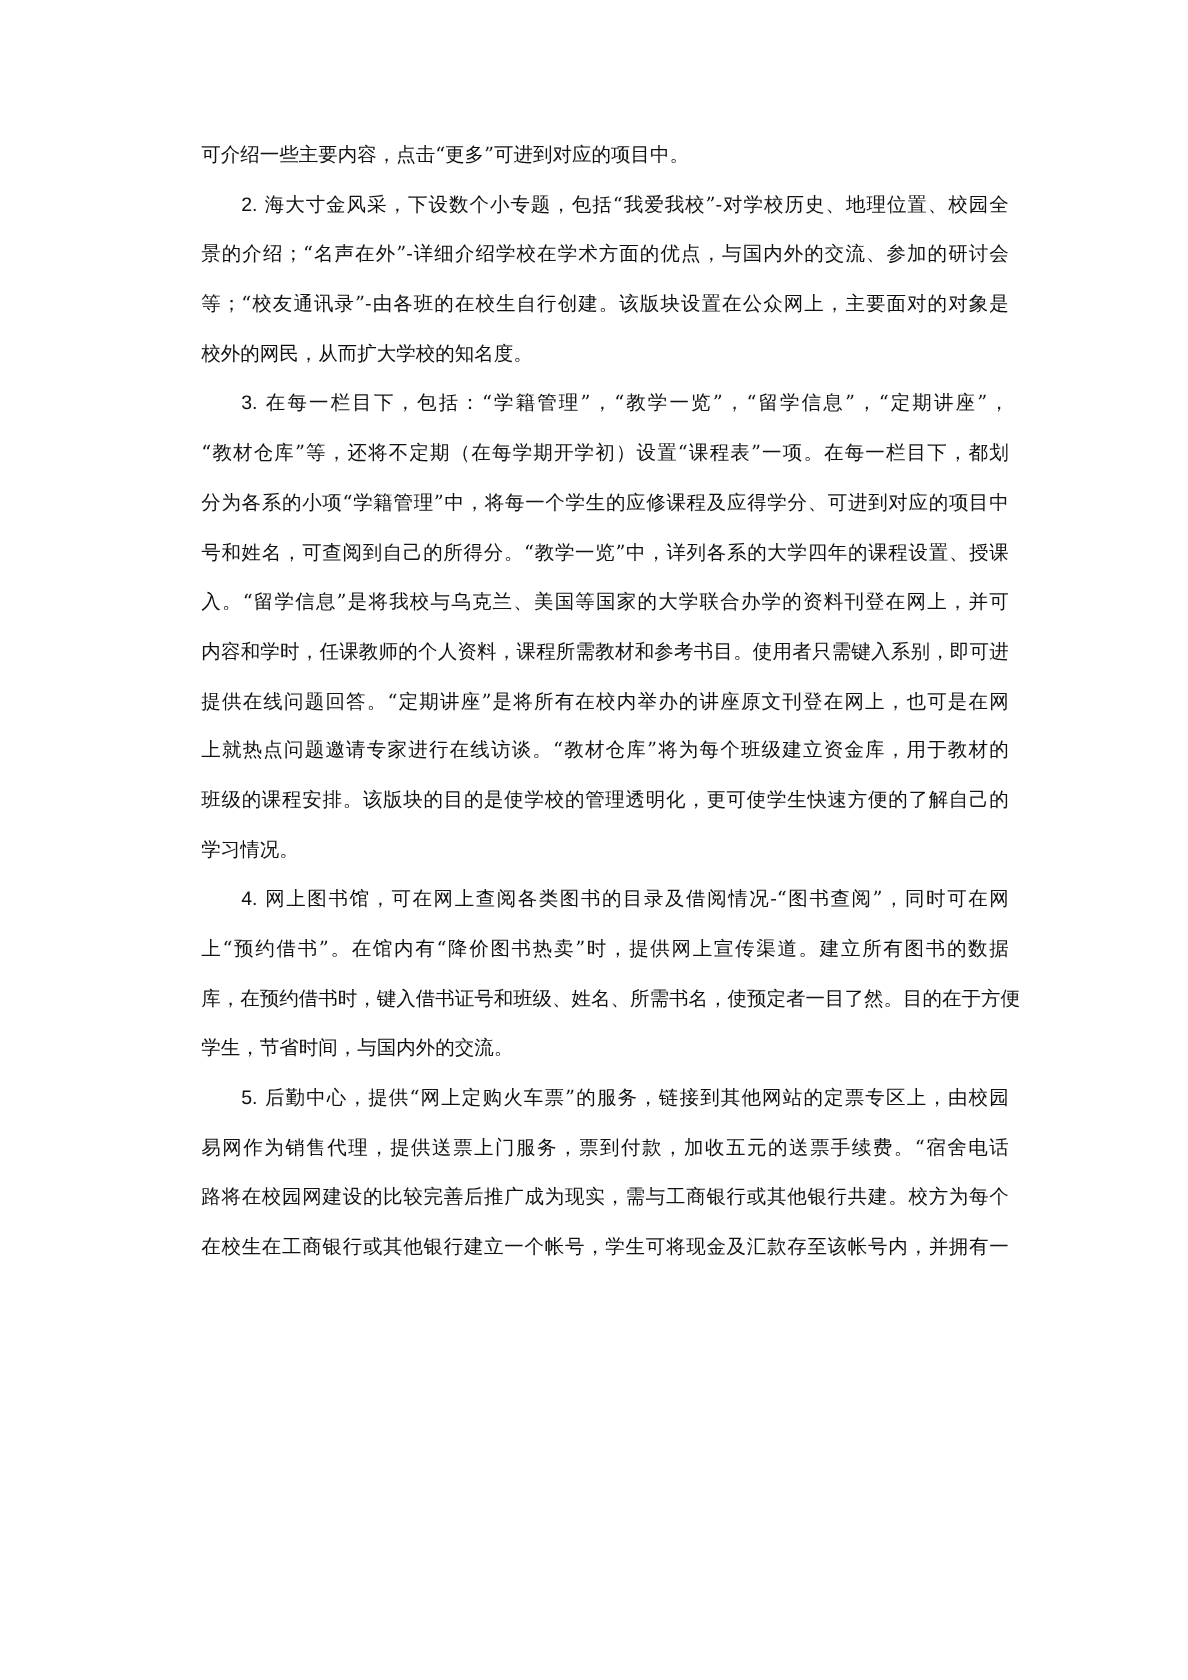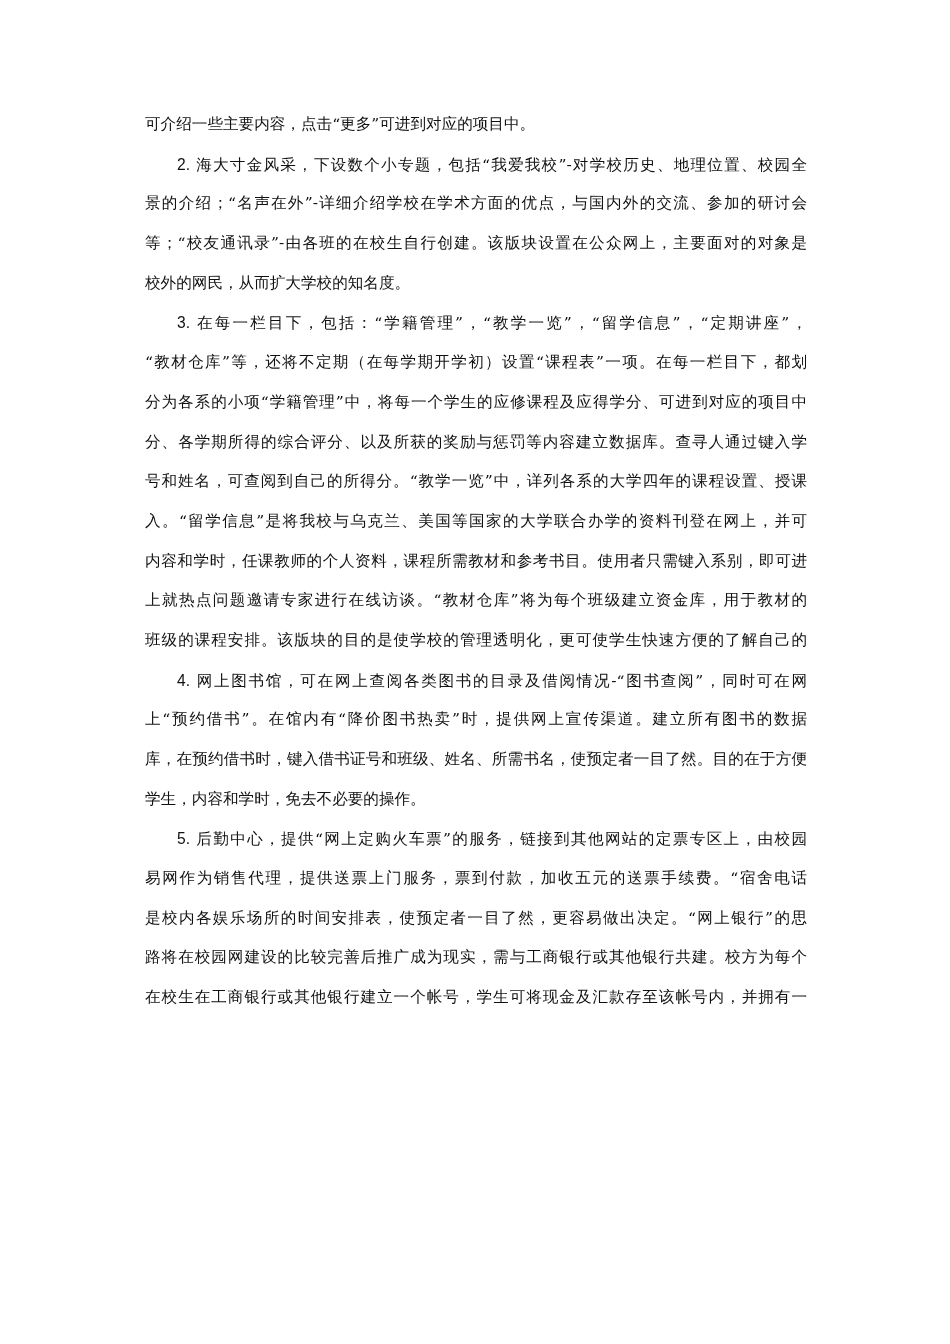--- a/index.html
+++ b/index.html
@@ -14,51 +14,52 @@
     font-size: 15.6px;
   }
   .line {
     height: 39.7px;
     line-height: 39.7px;
     white-space: nowrap;
     overflow: visible;
     text-align: justify;
     text-align-last: justify;
     display: block;
+    margin-left: 16px;
   }
   .line.last { text-align-last: left; }
   .line.indent { padding-left: 32px; }
   .num { font-family: "Liberation Sans", sans-serif; }
 </style>
 </head>
 <body>
 
 <div class="page">
 
   <div class="line last">可介绍一些主要内容，点击“更多”可进到对应的项目中。</div>
 
   <div class="line indent"><span class="num">2.</span> <span>海大寸金风采，下设数个小专题，包括“我爱我校”-对学校历史、地理位置、校园全</span></div>
   <div class="line">景的介绍；“名声在外”-详细介绍学校在学术方面的优点，与国内外的交流、参加的研讨会</div>
   <div class="line">等；“校友通讯录”-由各班的在校生自行创建。该版块设置在公众网上，主要面对的对象是</div>
   <div class="line last">校外的网民，从而扩大学校的知名度。</div>
 
   <div class="line indent"><span class="num">3.</span> <span>在每一栏目下，包括：“学籍管理”，“教学一览”，“留学信息”，“定期讲座”，</span></div>
   <div class="line">“教材仓库”等，还将不定期（在每学期开学初）设置“课程表”一项。在每一栏目下，都划</div>
   <div class="line">分为各系的小项“学籍管理”中，将每一个学生的应修课程及应得学分、可进到对应的项目中</div>
-  <div class="line">分、各学期所得的综合评分、以及所获的奖励与惩罚等内容建立数据库。查寻人通过键入学</div>
   <div class="line">号和姓名，可查阅到自己的所得分。“教学一览”中，详列各系的大学四年的课程设置、授课</div>
   <div class="line">入。“留学信息”是将我校与乌克兰、美国等国家的大学联合办学的资料刊登在网上，并可</div>
   <div class="line">内容和学时，任课教师的个人资料，课程所需教材和参考书目。使用者只需键入系别，即可进</div>
+  <div class="line">提供在线问题回答。“定期讲座”是将所有在校内举办的讲座原文刊登在网上，也可是在网</div>
   <div class="line">上就热点问题邀请专家进行在线访谈。“教材仓库”将为每个班级建立资金库，用于教材的</div>
   <div class="line">班级的课程安排。该版块的目的是使学校的管理透明化，更可使学生快速方便的了解自己的</div>
+  <div class="line last">学习情况。</div>
 
   <div class="line indent"><span class="num">4.</span> <span>网上图书馆，可在网上查阅各类图书的目录及借阅情况-“图书查阅”，同时可在网</span></div>
   <div class="line">上“预约借书”。在馆内有“降价图书热卖”时，提供网上宣传渠道。建立所有图书的数据</div>
   <div class="line">库，在预约借书时，键入借书证号和班级、姓名、所需书名，使预定者一目了然。目的在于方便</div>
-  <div class="line last">学生，内容和学时，免去不必要的操作。</div>
+  <div class="line last">学生，节省时间，与国内外的交流。</div>
 
   <div class="line indent"><span class="num">5.</span> <span>后勤中心，提供“网上定购火车票”的服务，链接到其他网站的定票专区上，由校园</span></div>
   <div class="line">易网作为销售代理，提供送票上门服务，票到付款，加收五元的送票手续费。“宿舍电话</div>
-  <div class="line">是校内各娱乐场所的时间安排表，使预定者一目了然，更容易做出决定。“网上银行”的思</div>
   <div class="line">路将在校园网建设的比较完善后推广成为现实，需与工商银行或其他银行共建。校方为每个</div>
   <div class="line">在校生在工商银行或其他银行建立一个帐号，学生可将现金及汇款存至该帐号内，并拥有一</div>
 
 </div>
 
 </body></html>

